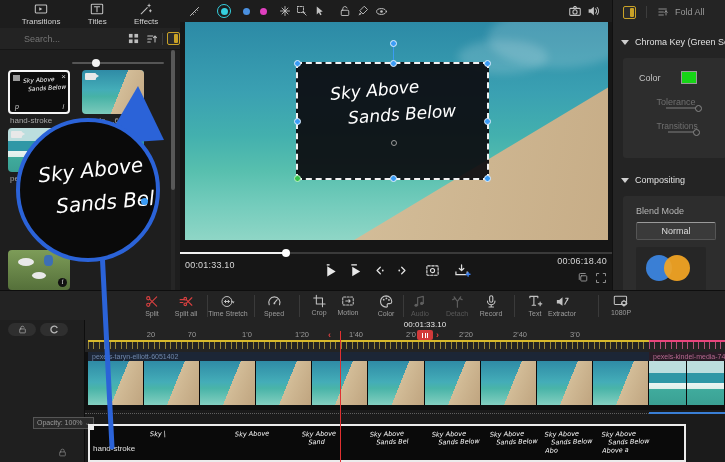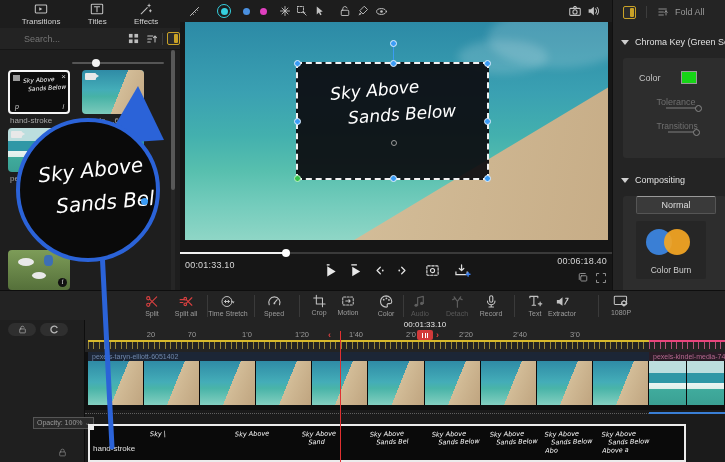--- a/index.html
+++ b/index.html
@@ -387,20 +387,21 @@
           </span>
       </div>
     </div>
 
     <div class="rp-sec" style="margin-top:12px;">
       <span class="caret"></span>
       <span class="sec-title">Compositing</span>
     </div>
 
     <div class="card" style="margin-top:6px;height:112px;">
+      <div style="font-size:9px;color:#b5b5b5;padding:10px 0 0 13px;">Blend Mode</div>
       <div class="dropdown" style="margin:6px 0 0 13px;width:78px;">Normal</div>
       <div class="blendtile" style="margin:7px 0 0 13px;width:70px;height:58px;">
         <span class="circle" style="left: 10px; top: 8px; background: rgb(58, 127, 213);"></span>
         <span class="circle" style="left: 28px; top: 8px; opacity: 0.92; background: rgb(245, 166, 35);"></span>
         <span style="position:absolute;left:0;right:0;bottom:4px;text-align:center;font-size:8.5px;color:#cfcfcf;">Color Burn</span>
       </div>
     </div>
   </div>
 
   <div class="abs toolbar">

